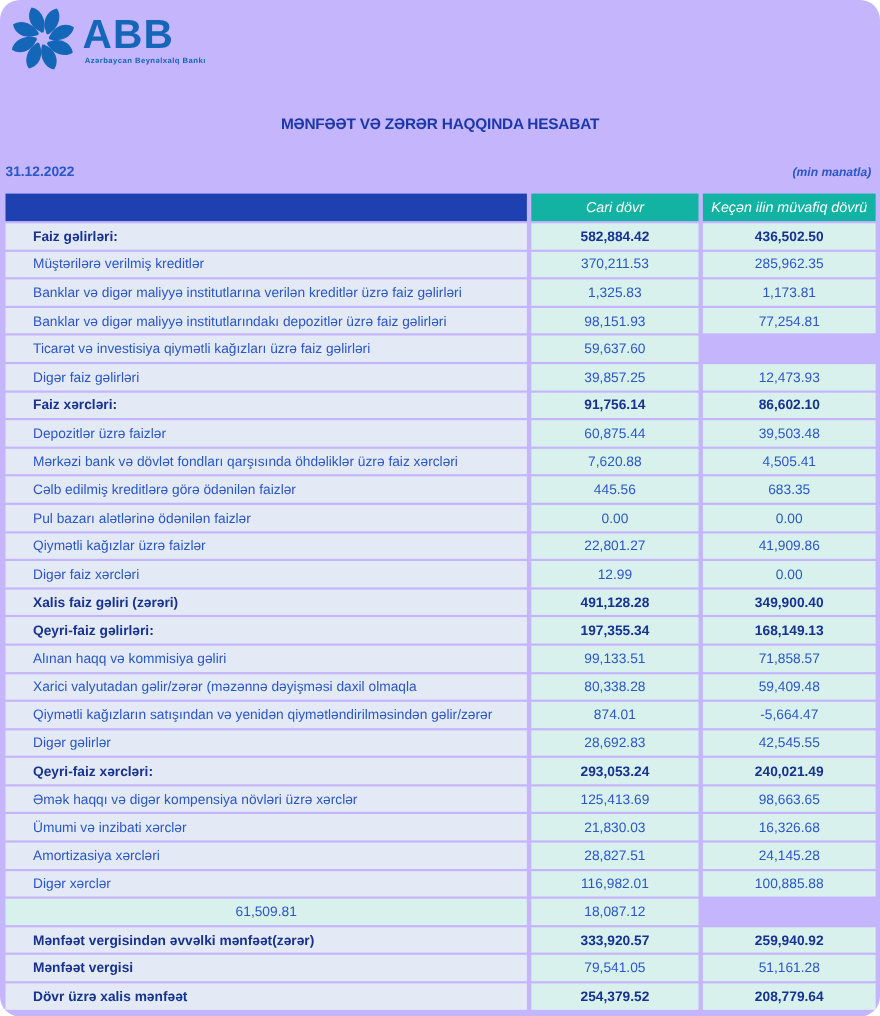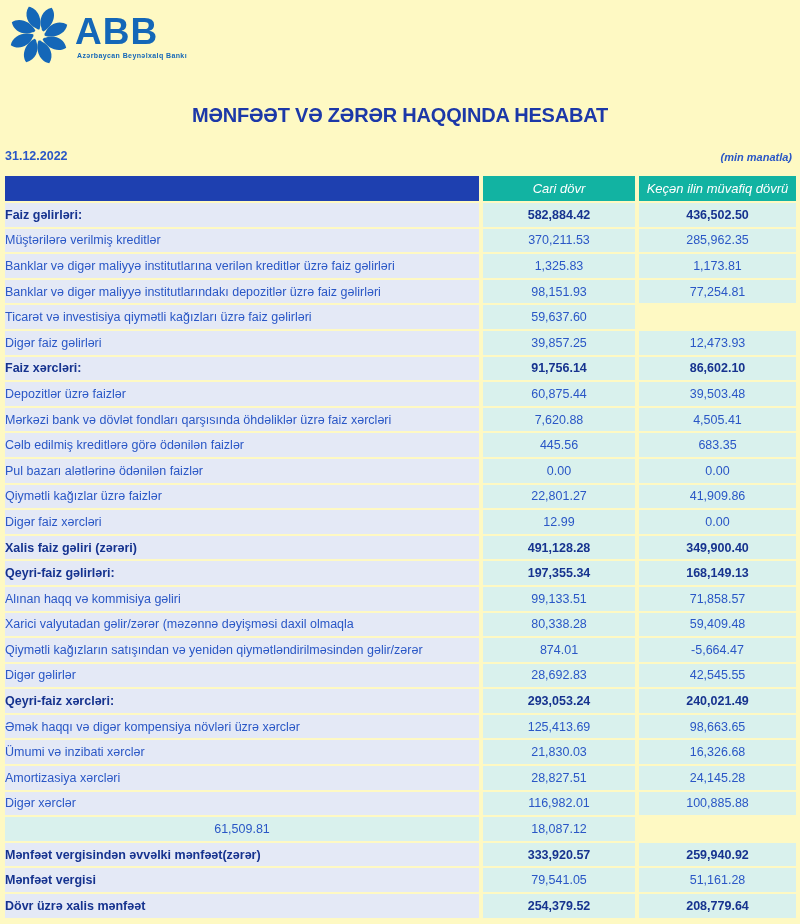--- a/index.html
+++ b/index.html
@@ -8,21 +8,22 @@
     background: #ffffff;
     width: 800px;
     height: 924px;
     overflow: hidden;
     font-family: "Liberation Sans", sans-serif;
   }
   .page {
     position: relative;
     width: 800px;
     height: 924px;
-    background: #fef9c3;
+    background: #c4b5fd;
+    border-radius: 18px;
   }
   
   .logo {
     position: absolute;
     top: 6px;
     left: 10px;
     display: flex;
     align-items: flex-start;
   }
   .logo-mark {
@@ -48,21 +49,21 @@
     margin-top: 2px;
     margin-left: 2px;
   }
   
   .title {
     position: absolute;
     top: 104px;
     left: 0;
     width: 100%;
     text-align: center;
-    font-size: 20px;
+    font-size: 14px;
     font-weight: 700;
     letter-spacing: -0.2px;
     color: #1c38a8;
   }
   
   .meta-date {
     position: absolute;
     top: 149px;
     left: 5px;
     font-size: 12.5px;
@@ -110,20 +111,21 @@
   .body-row {
     margin-top: 2px;
     height: 23.6px;
   }
   .c-label {
     background: #e4e9f6;
     color: #2a57c6;
     font-size: 12.5px;
     display: flex;
     align-items: center;
+    padding-left: 25px;
     white-space: nowrap;
     overflow: hidden;
   }
   .c-val {
     background: #d9f1ed;
     color: #2a57c6;
     font-size: 12.5px;
     display: flex;
     align-items: center;
     justify-content: center;

